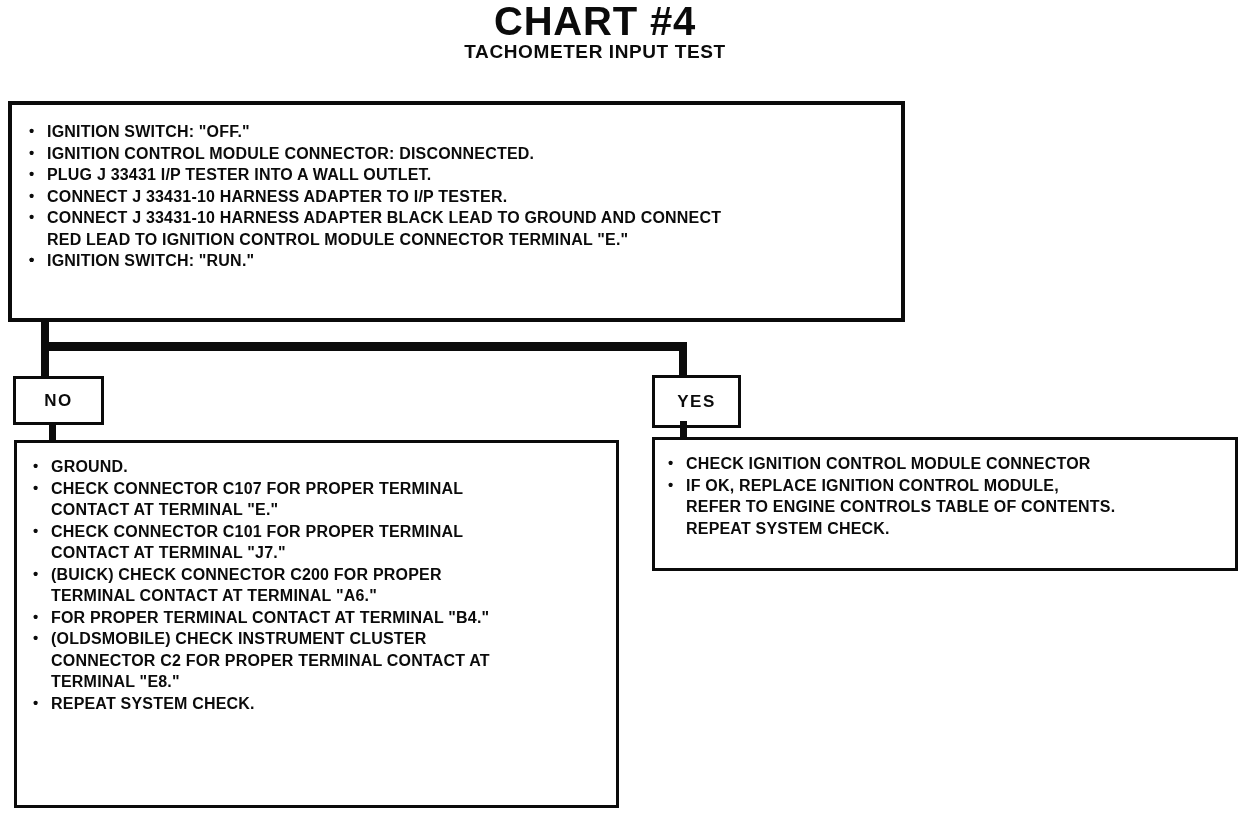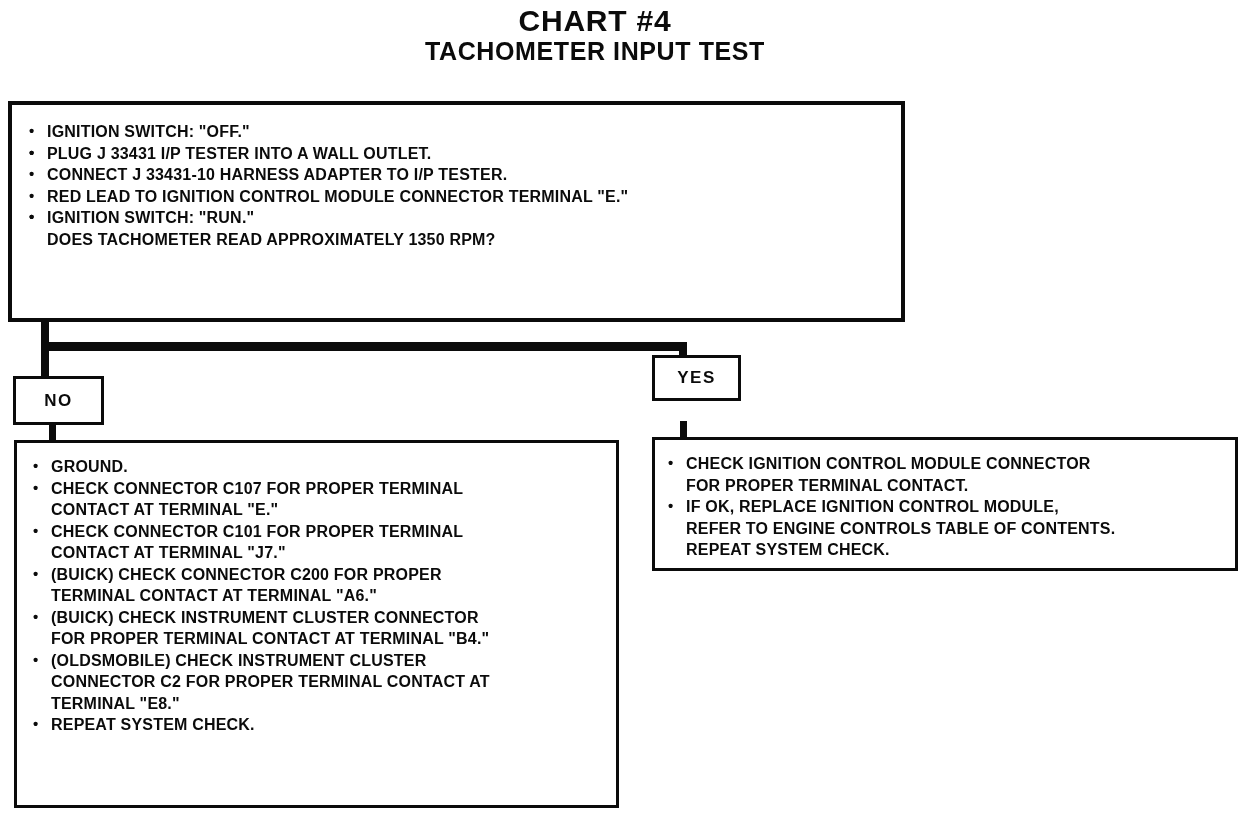--- a/index.html
+++ b/index.html
@@ -7,28 +7,28 @@
     width: 1248px; height: 822px;
     background: #ffffff;
     font-family: "Liberation Sans", sans-serif;
     font-weight: 700;
     color: #0b0b0b;
     overflow: hidden;
   }
   .page { position: absolute; top: 0; left: 0; width: 1248px; height: 822px; }
 
   .titles { position: absolute; top: 4px; left: 0; width: 1190px; text-align: center; }
-  .title    { font-size: 30px; line-height: 34px; letter-spacing: 0.8px; }
-  .subtitle { font-size: 25px; line-height: 27px; letter-spacing: 0.6px; }
+  .title    { font-size: 40px; line-height: 34px; letter-spacing: 0.8px; }
+  .subtitle { font-size: 19px; line-height: 27px; letter-spacing: 0.6px; }
 
   .box { position: absolute; background: #ffffff; border: 3px solid #0b0b0b; box-sizing: border-box; }
 
   .top-box   { left: 8px;   top: 101px; width: 897px; height: 221px; border-width: 4px; padding: 16px 4px 0 4px; }
   .no-box    { left: 13px;  top: 376px; width: 91px;  height: 49px;  }
-  .yes-box   { left: 652px; top: 355px; width: 89px;  height: 46px;  }
+  .yes-box   { left: 652px; top: 375px; width: 89px;  height: 53px;  }
   .left-box  { left: 14px;  top: 440px; width: 605px; height: 368px; padding: 13px 4px 0 3px; }
   .right-box { left: 652px; top: 437px; width: 586px; height: 134px; padding: 13px 4px 0 0; }
 
   .label-box { display: flex; align-items: center; justify-content: center; }
   .branch-label { font-size: 17px; letter-spacing: 1.5px; }
 
   .connector { position: absolute; background: #0b0b0b; }
   .conn-stem-top   { left: 41px;  top: 318px; width: 8px;   height: 60px; }
   .conn-horizontal { left: 41px;  top: 342px; width: 646px; height: 9px;  }
   .conn-yes-drop   { left: 679px; top: 342px; width: 8px;   height: 35px; }
@@ -58,40 +58,37 @@
   <div class="titles">
     <div class="title">CHART #4</div>
     <div class="subtitle">TACHOMETER INPUT TEST</div>
   </div>
 
   <div class="box top-box">
       <div class="item">
         <div class="line"><span class="bullet">•</span><span>IGNITION SWITCH: "OFF."</span></div>
       </div>
       <div class="item">
-        <div class="line"><span class="bullet">•</span></div>
+        <div class="line"><span class="bullet">•</span><span>IGNITION CONTROL MODULE CONNECTOR: DISCONNECTED.</span></div>
       </div>
       <div class="item">
         <div class="line"><span class="bullet">•</span><span>PLUG J 33431 I/P TESTER INTO A WALL OUTLET.</span></div>
       </div>
       <div class="item">
         <div class="line"><span class="bullet">•</span><span>CONNECT J 33431-10 HARNESS ADAPTER TO I/P TESTER.</span></div>
       </div>
       <div class="item">
-        <div class="line"><span class="bullet">•</span></div>
+        <div class="line"><span class="bullet">•</span><span>CONNECT J 33431-10 HARNESS ADAPTER BLACK LEAD TO GROUND AND CONNECT</span></div>
         <div class="line"><span>RED LEAD TO IGNITION CONTROL MODULE CONNECTOR TERMINAL "E."</span></div>
       </div>
       <div class="item">
         <div class="line"><span class="bullet">•</span></div>
       </div>
       <div class="item">
         <div class="line"><span class="bullet">•</span><span>IGNITION SWITCH: "RUN."</span></div>
-      </div>
-      <div class="item">
-        <div class="line"><span>DOES TACHOMETER READ APPROXIMATELY 1350 RPM?</span></div>
       </div>
     </div>
 
   <div class="connector conn-stem-top"></div>
   <div class="connector conn-horizontal"></div>
   <div class="connector conn-yes-drop"></div>
 
   <div class="box label-box no-box">
     <span class="branch-label">NO</span>
   </div>
@@ -113,37 +110,36 @@
       </div>
       <div class="item">
         <div class="line"><span class="bullet">•</span><span>CHECK CONNECTOR C101 FOR PROPER TERMINAL</span></div>
         <div class="line"><span>CONTACT AT TERMINAL "J7."</span></div>
       </div>
       <div class="item">
         <div class="line"><span class="bullet">•</span><span>(BUICK) CHECK CONNECTOR C200 FOR PROPER</span></div>
         <div class="line"><span>TERMINAL CONTACT AT TERMINAL "A6."</span></div>
       </div>
       <div class="item">
-        <div class="line"><span class="bullet">•</span><span>(BUICK) CHECK INSTRUMENT CLUSTER CONNECTOR</span></div>
+        <div class="line"><span class="bullet">•</span></div>
         <div class="line"><span>FOR PROPER TERMINAL CONTACT AT TERMINAL "B4."</span></div>
       </div>
       <div class="item">
         <div class="line"><span class="bullet">•</span><span>(OLDSMOBILE) CHECK INSTRUMENT CLUSTER</span></div>
         <div class="line"><span>CONNECTOR C2 FOR PROPER TERMINAL CONTACT AT</span></div>
         <div class="line"><span>TERMINAL "E8."</span></div>
       </div>
       <div class="item">
         <div class="line"><span class="bullet">•</span></div>
         <div class="line"><span>REPEAT SYSTEM CHECK.</span></div>
       </div>
     </div>
   <div class="box right-box">
       <div class="item">
         <div class="line"><span class="bullet">•</span><span>CHECK IGNITION CONTROL MODULE CONNECTOR</span></div>
-        <div class="line"><span>FOR PROPER TERMINAL CONTACT.</span></div>
       </div>
       <div class="item">
         <div class="line"><span class="bullet">•</span><span>IF OK, REPLACE IGNITION CONTROL MODULE,</span></div>
         <div class="line"><span>REFER TO ENGINE CONTROLS TABLE OF CONTENTS.</span></div>
         <div class="line"><span>REPEAT SYSTEM CHECK.</span></div>
       </div>
     </div>
 
 </div>
 

